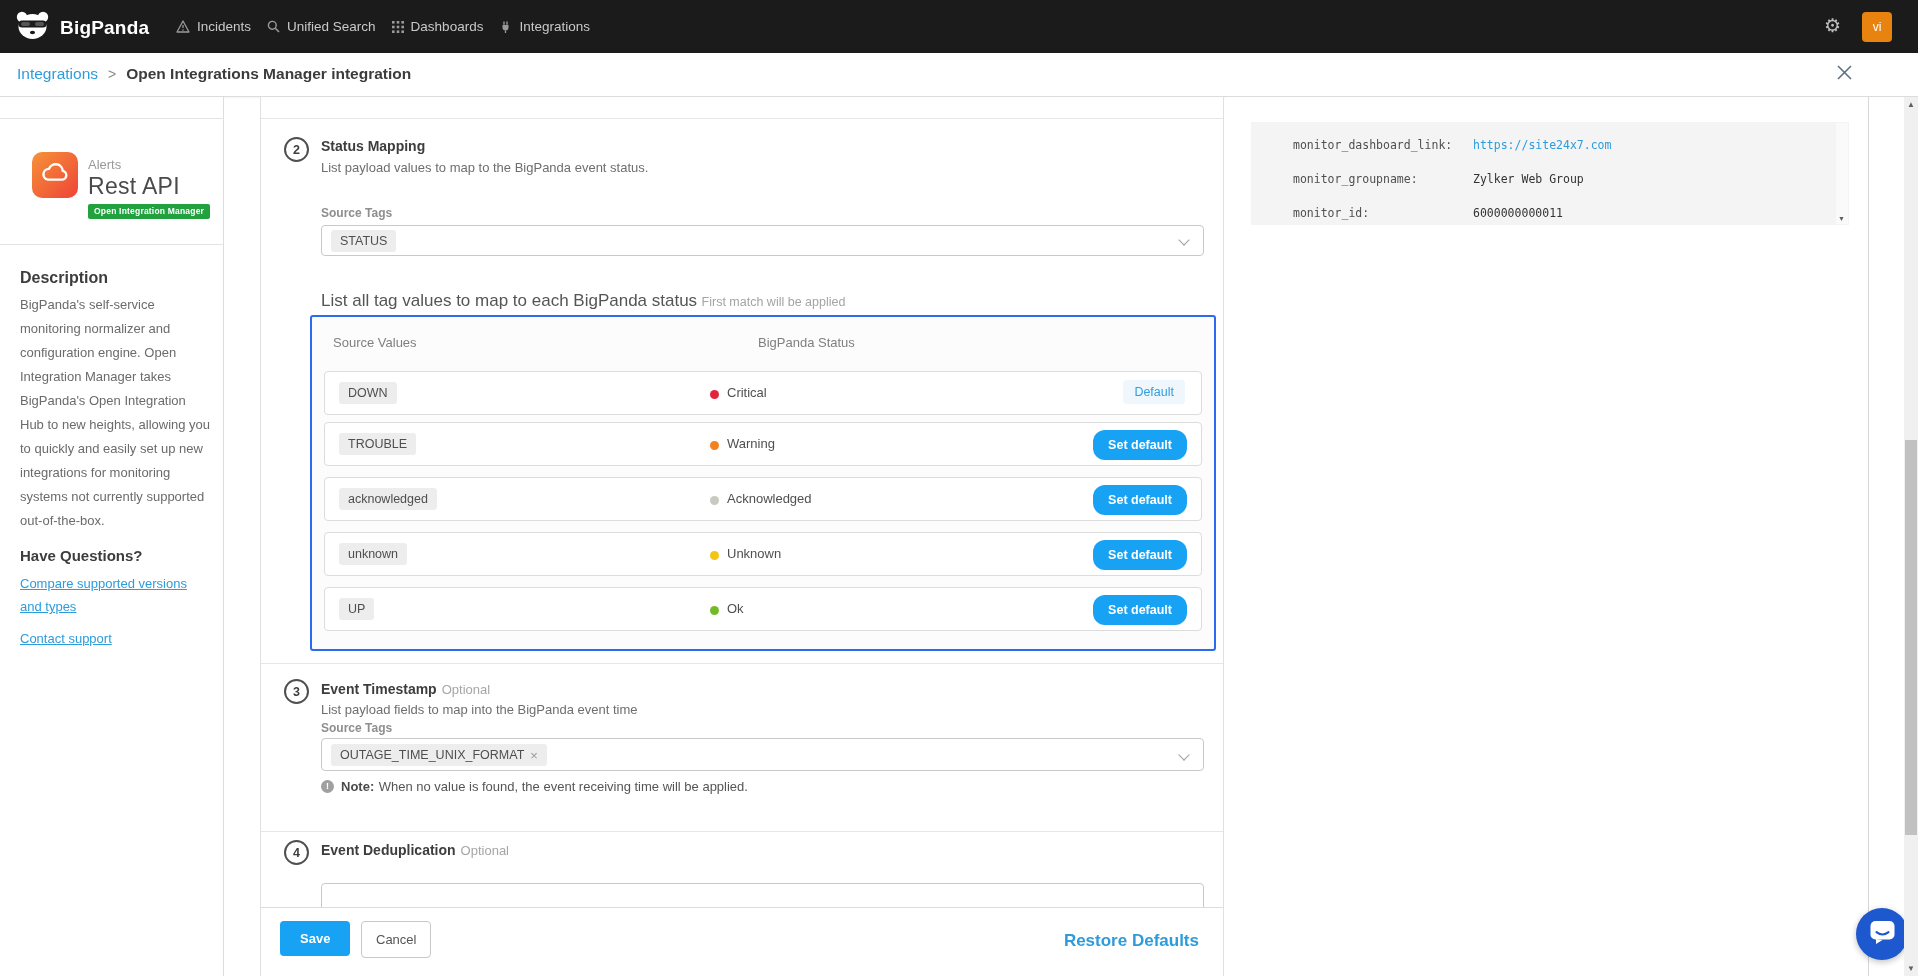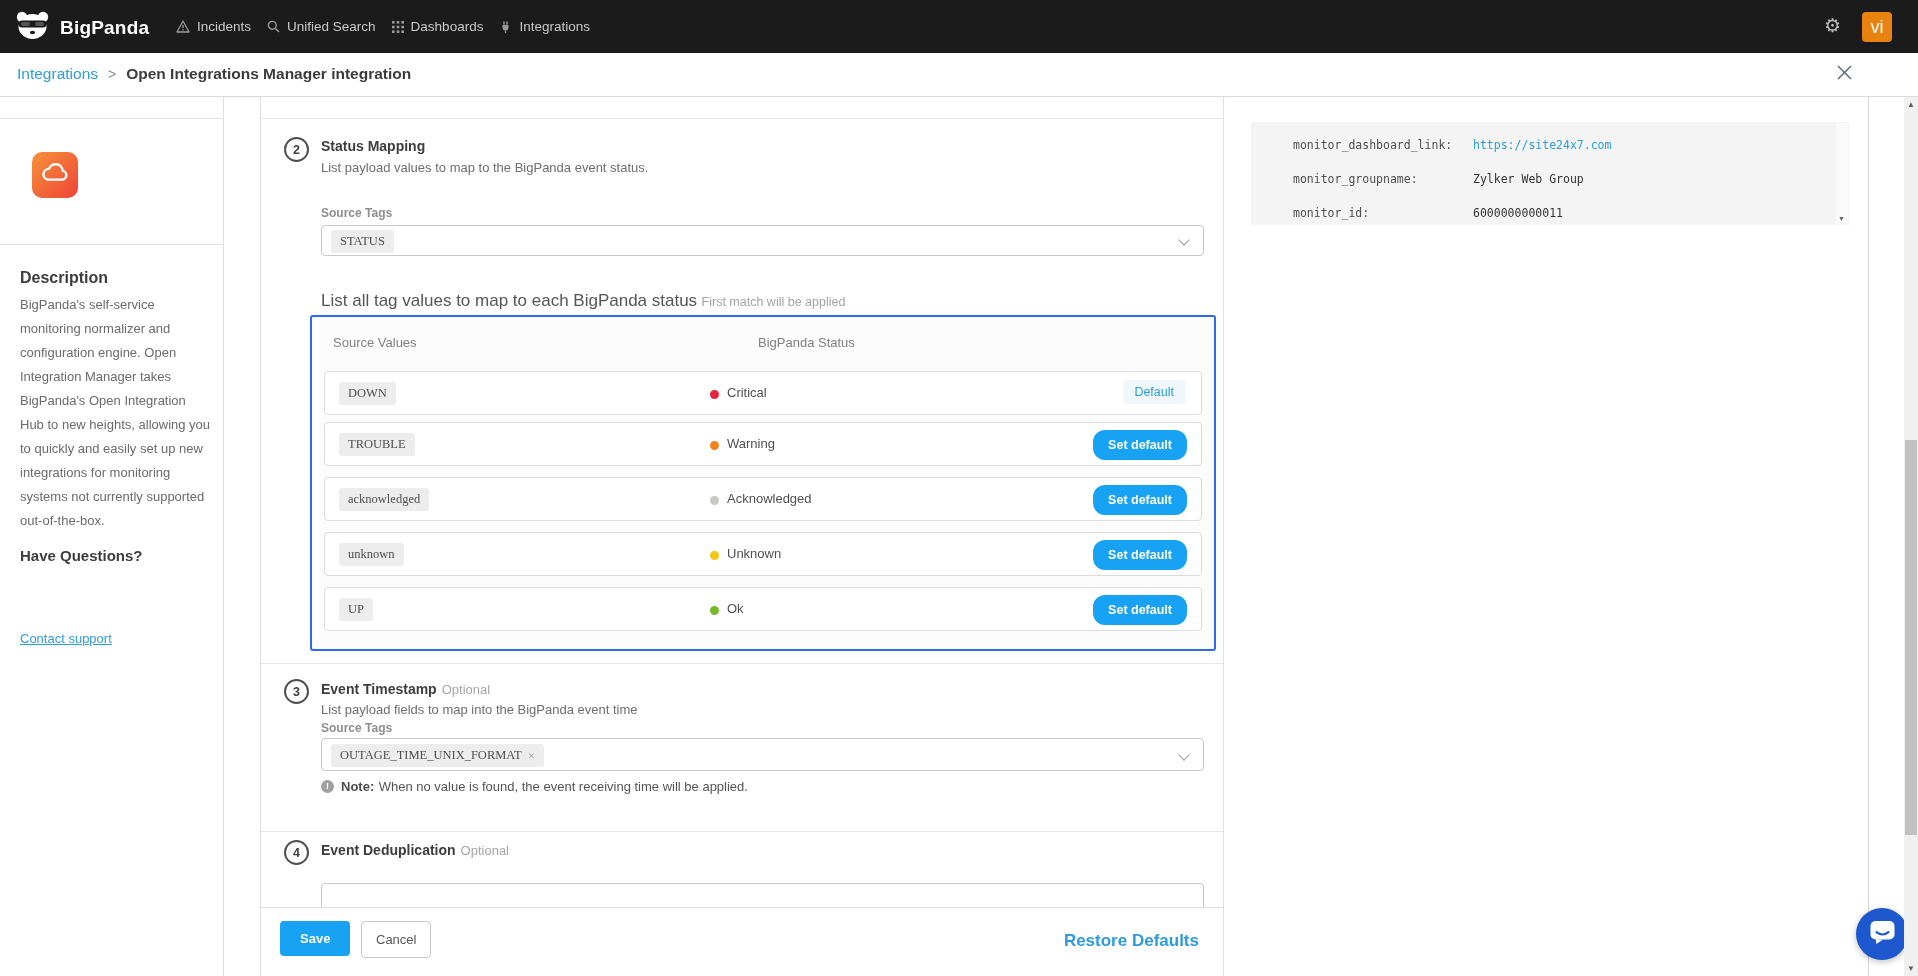--- a/index.html
+++ b/index.html
@@ -8,21 +8,21 @@
   #stage { position:relative; width:1918px; height:976px; background:#fff; }
 
   
   #topbar { left:0; top:0; width:1918px; height:53px; background:#1b1b1b; }
   .brand { left:14px; top:11px; display:flex; align-items:center; gap:9px; }
   .brand-name { color:#fff; font-size:19px; font-weight:bold; letter-spacing:.2px; }
   #mainnav { left:176px; top:0; height:53px; display:flex; align-items:center; gap:16px; }
   .nav-item { display:flex; align-items:center; gap:7px; color:#c9c9c9; font-size:13.5px; cursor:pointer; }
   .nav-item svg { display:block; }
   #gear { left:1824px; top:16px; font-size:19px; color:#bdbdbd; line-height:1; cursor:pointer; }
-  #avatar { left:1862px; top:12px; width:30px; height:30px; border-radius:4px; background:#e8830f; color:#fff; font-size:18px; display:flex; align-items:center; justify-content:center; cursor:pointer; }
+  #avatar { left:1862px; top:12px; width:30px; height:30px; border-radius:4px; background:#e8830f; color:#fff; font-size:12px; display:flex; align-items:center; justify-content:center; cursor:pointer; }
 
   
   #crumbbar { left:0; top:53px; width:1918px; height:44px; background:#fff; border-bottom:1px solid #dcdcdc; box-shadow:0 1px 2px rgba(0,0,0,.05); }
   #crumbbar .inner { position:absolute; left:17px; top:12px; display:flex; align-items:baseline; gap:10px; }
   .crumb-link { color:#2d9cdb; font-size:15.5px; cursor:pointer; }
   .crumb-sep { color:#8a8a8a; font-size:14px; }
   .crumb-title { color:#3c3c3c; font-size:15.5px; font-weight:bold; }
   #close-x { left:1836px; top:11px; width:20px; height:20px; cursor:pointer; }
 
   
@@ -43,21 +43,21 @@
 
   
   #card { left:260px; top:97px; width:964px; height:879px; background:#fff; border-left:1px solid #e0e0e0; border-right:1px solid #e0e0e0; }
   .divider { left:0; width:962px; height:0; border-top:1px solid #e6e6e6; }
   .step-circle { width:25px; height:25px; border:2px solid #4f4f4f; border-radius:50%; color:#3d3d3d; font-size:12.5px; font-weight:bold; display:flex; align-items:center; justify-content:center; background:#fff; }
   .sec-title { font-size:14px; font-weight:bold; color:#3d3d3d; }
   .sec-optional { font-size:13px; color:#a6a6a6; font-weight:normal; margin-left:5px; }
   .sec-sub { font-size:13px; color:#6e6e6e; }
   .field-label { font-size:12px; font-weight:bold; color:#8e8e8e; }
   .selectbox { background:#fff; border:1px solid #c9c9c9; border-radius:4px; position:absolute; }
-  .chip { display:inline-flex; align-items:center; gap:6px; background:#ededed; border-radius:3px; padding:4px 9px; font-size:12.5px; color:#4f4f4f;font-family:Liberation Serif, serif; }
+  .chip { display:inline-flex; align-items:center; gap:6px; background:#ededed; border-radius:3px; padding:4px 9px; font-size:12.5px; color:#4f4f4f; }
   .chip .x { color:#9a9a9a; font-size:13px; cursor:pointer; line-height:1; }
   .chev { position:absolute; right:15px; top:10px; width:8px; height:8px; border-right:1.6px solid #9aa0a6; border-bottom:1.6px solid #9aa0a6; transform:rotate(45deg); }
 
   
   #mapbox { left:49px; top:218px; width:906px; height:336px; border:2px solid #2d6af2; border-radius:3px; background:#fcfcfd; }
   .map-head { position:absolute; top:18px; font-size:13px; color:#808080; }
   .map-row { position:absolute; left:12px; width:878px; height:44px; background:#fff; border:1px solid #dcdcdc; border-radius:4px; }
   .map-row .chip { position:absolute; left:14px; top:10px; }
   .dot { position:absolute; left:385px; top:18px; width:9px; height:9px; border-radius:50%; }
   .status-lbl { position:absolute; left:402px; top:13px; font-size:13px; color:#4f4f4f; }
@@ -190,24 +190,30 @@
 
   <div id="sidebar" class="abs">
     <div id="logo-card" class="abs">
       <div id="logo-sq" class="abs">
         <span>
           <svg width="32" height="26" viewBox="0 0 36 28">
               <path d="M10 21.5h15.5a5 5 0 0 0 1.2-9.9A8 8 0 0 0 11.2 9.4 6.1 6.1 0 0 0 10 21.5z" fill="none" stroke="#fff" stroke-width="2.7" stroke-linejoin="round"></path>
             </svg>
         </span>
       </div>
+      <div id="logo-text" class="abs">
+        <div class="logo-line1">Alerts</div>
+        <div class="logo-line2">Rest API</div>
+        <span class="logo-badge">Open Integration Manager</span>
+      </div>
     </div>
     <div id="desc-title" class="abs side-h">Description</div>
     <div id="desc-body" class="abs">BigPanda's self-service monitoring normalizer and configuration engine. Open Integration Manager takes BigPanda's Open Integration Hub to new heights, allowing you to quickly and easily set up new integrations for monitoring systems not currently supported out-of-the-box.</div>
     <div id="q-title" class="abs side-h">Have Questions?</div>
+    <a id="q-link1" class="abs side-link">Compare supported versions and types</a>
     <a id="q-link2" class="abs side-link">Contact support</a>
   </div>
 
   <div id="card" class="abs">
 
     <div class="divider abs" style="top:21px"></div>
     <div class="step-circle abs" style="left:23px; top:40px">2</div>
     <div class="abs" style="left:60px; top:40px">
       <span class="sec-title">Status Mapping</span>
       <div class="sec-sub" style="margin-top:5px">List payload values to map to the BigPanda event status.</div>

